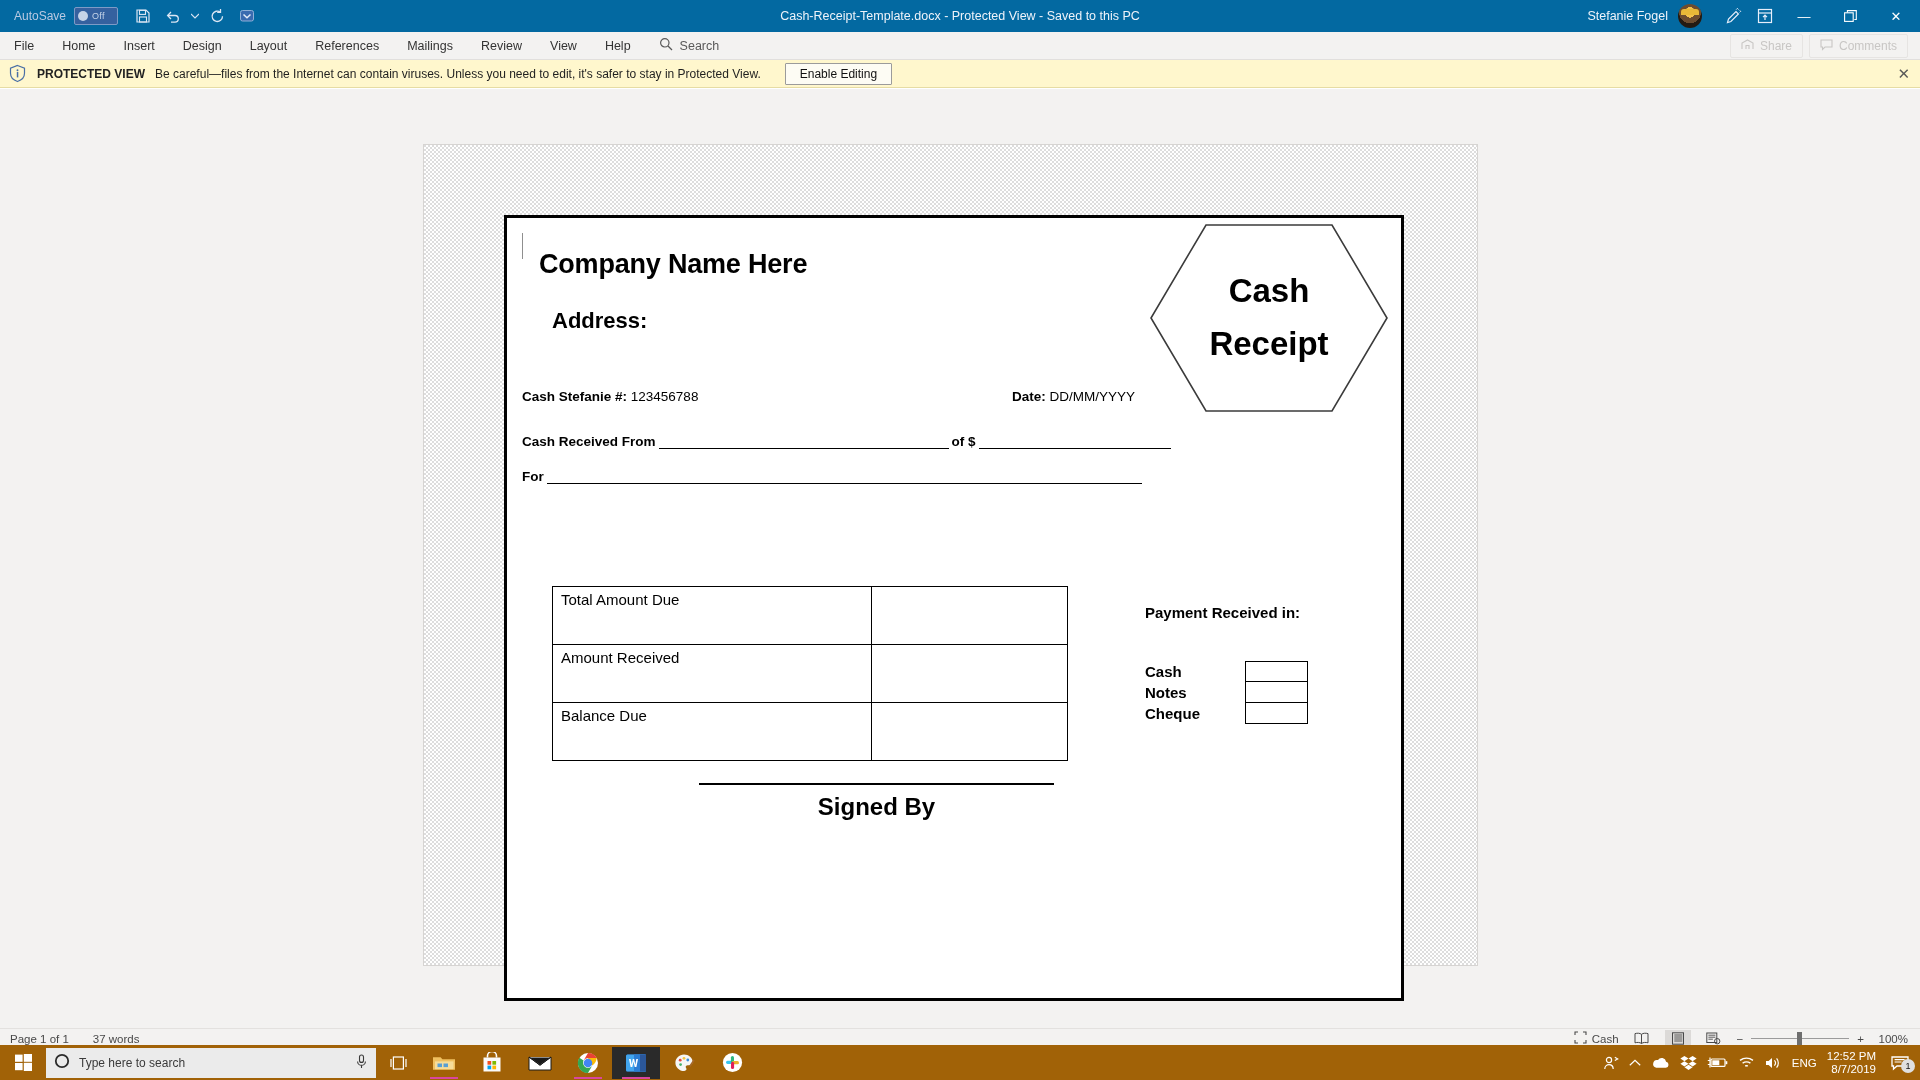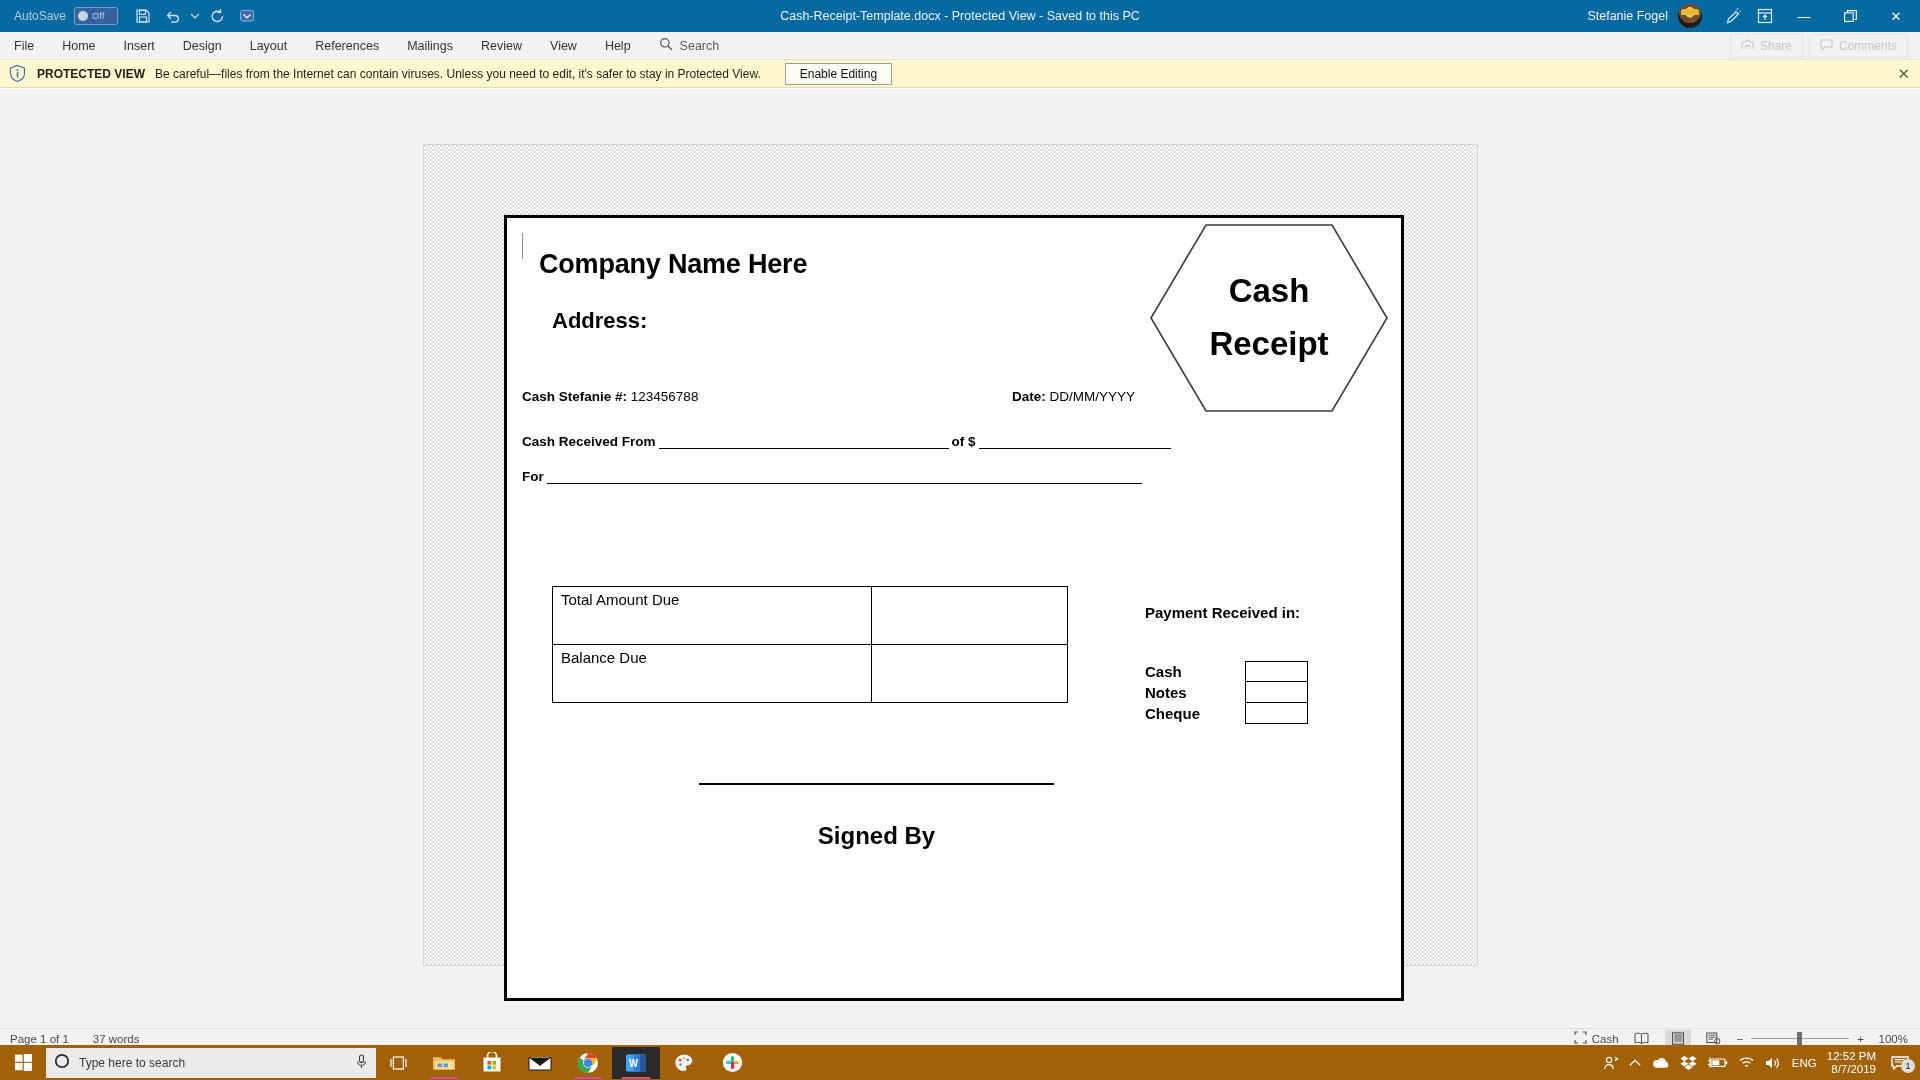--- a/index.html
+++ b/index.html
@@ -188,21 +188,21 @@
   .pay-box {
     width: 63px; height: 21px; border: 1.6px solid #000; background: #fff;
   }
   .pay-row + .pay-row .pay-box { border-top: 0; }
 
   .sign-line {
     position: absolute; left: 192px; top: 565px; width: 355px;
     border-bottom: 2.2px solid #000;
   }
   .signed-by {
-    position: absolute; left: 192px; top: 604px; width: 355px;
+    position: absolute; left: 192px; top: 575px; width: 355px;
     text-align: center; font-size: 24px; font-weight: bold; color: #000;
   }
 
   
   .statusbar {
     position: absolute; left: 0; right: 0; bottom: 32px; height: 20px;
     background: #f3f2f1; border-top: 1px solid #e3e1df;
     display: flex; align-items: center; font-size: 11.5px; color: #494949;
   }
   .sb-left { display: flex; gap: 24px; padding-left: 10px; }
@@ -421,20 +421,24 @@
 
         <div class="form-line-row row-for">
           <span class="fl-label">For</span>
           <span class="blank w3"></span>
         </div>
 
         <table class="amount-table">
           <tbody>
               <tr>
             <td class="label">Total Amount Due</td>
+            <td class="value"></td>
+          </tr>
+          <tr>
+            <td class="label">Amount Received</td>
             <td class="value"></td>
           </tr>
           <tr>
             <td class="label">Balance Due</td>
             <td class="value"></td>
           </tr>
         </tbody>
           </table>
 
         <div class="payment-block">

